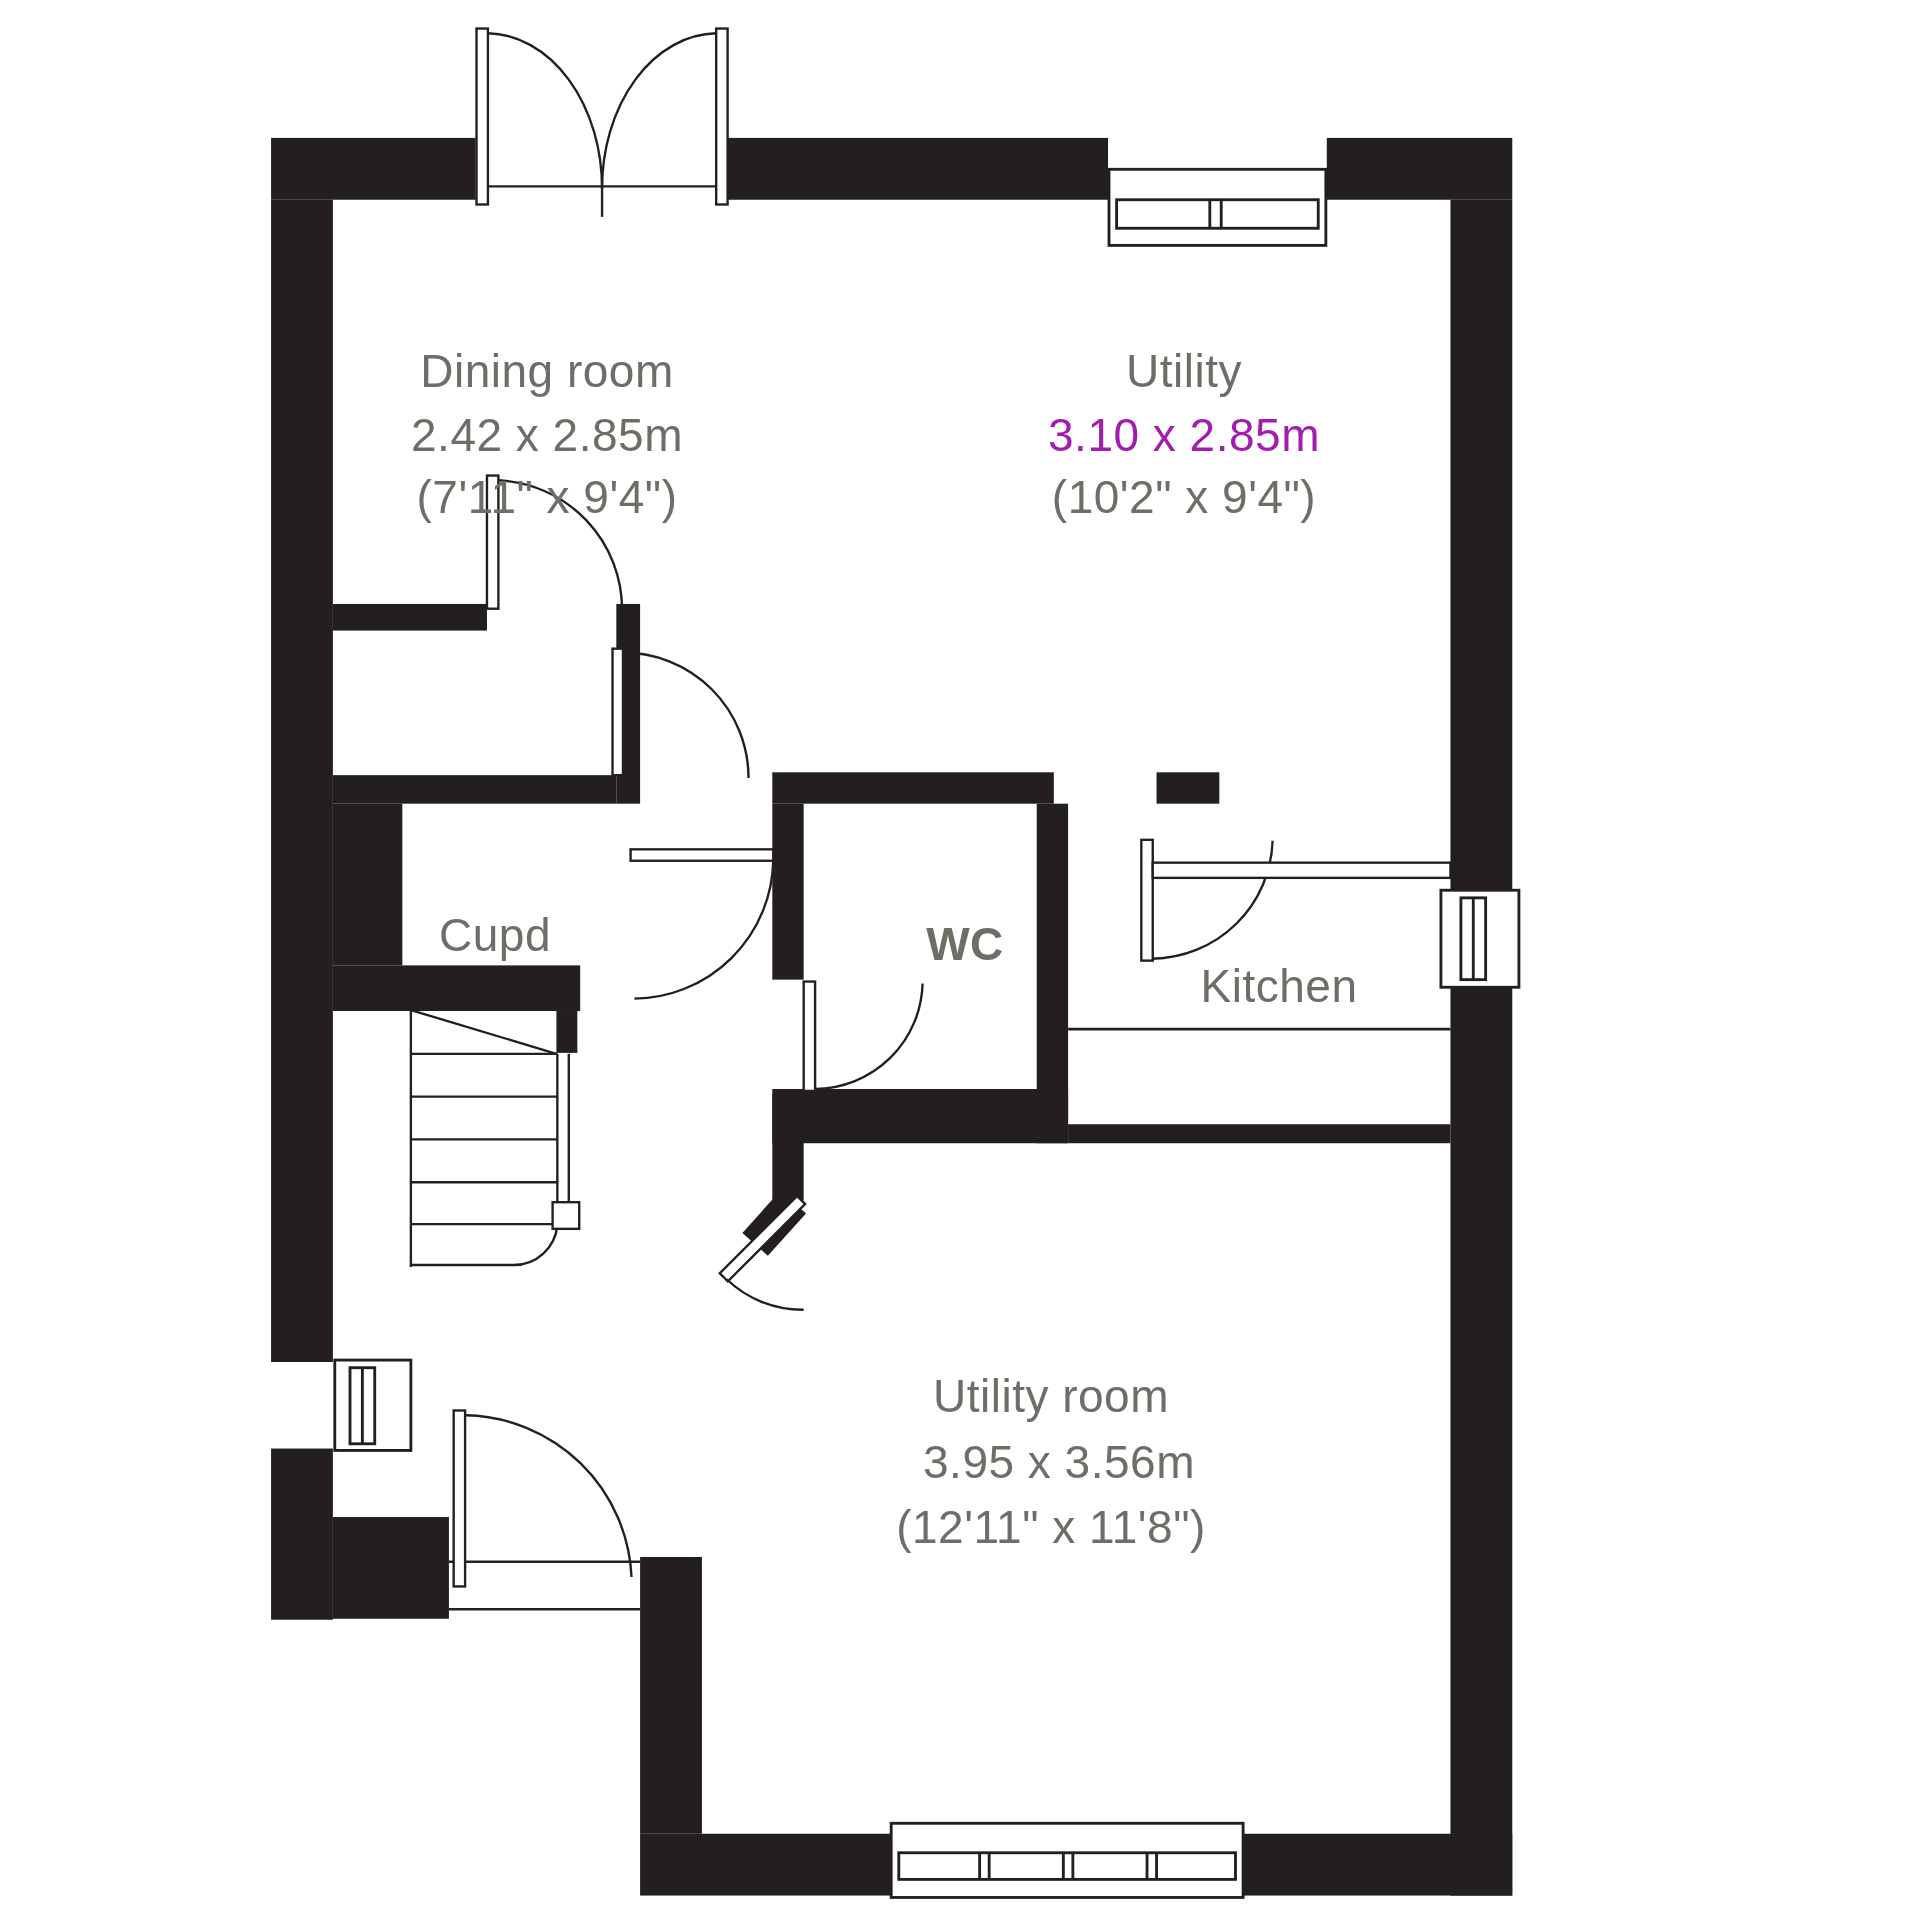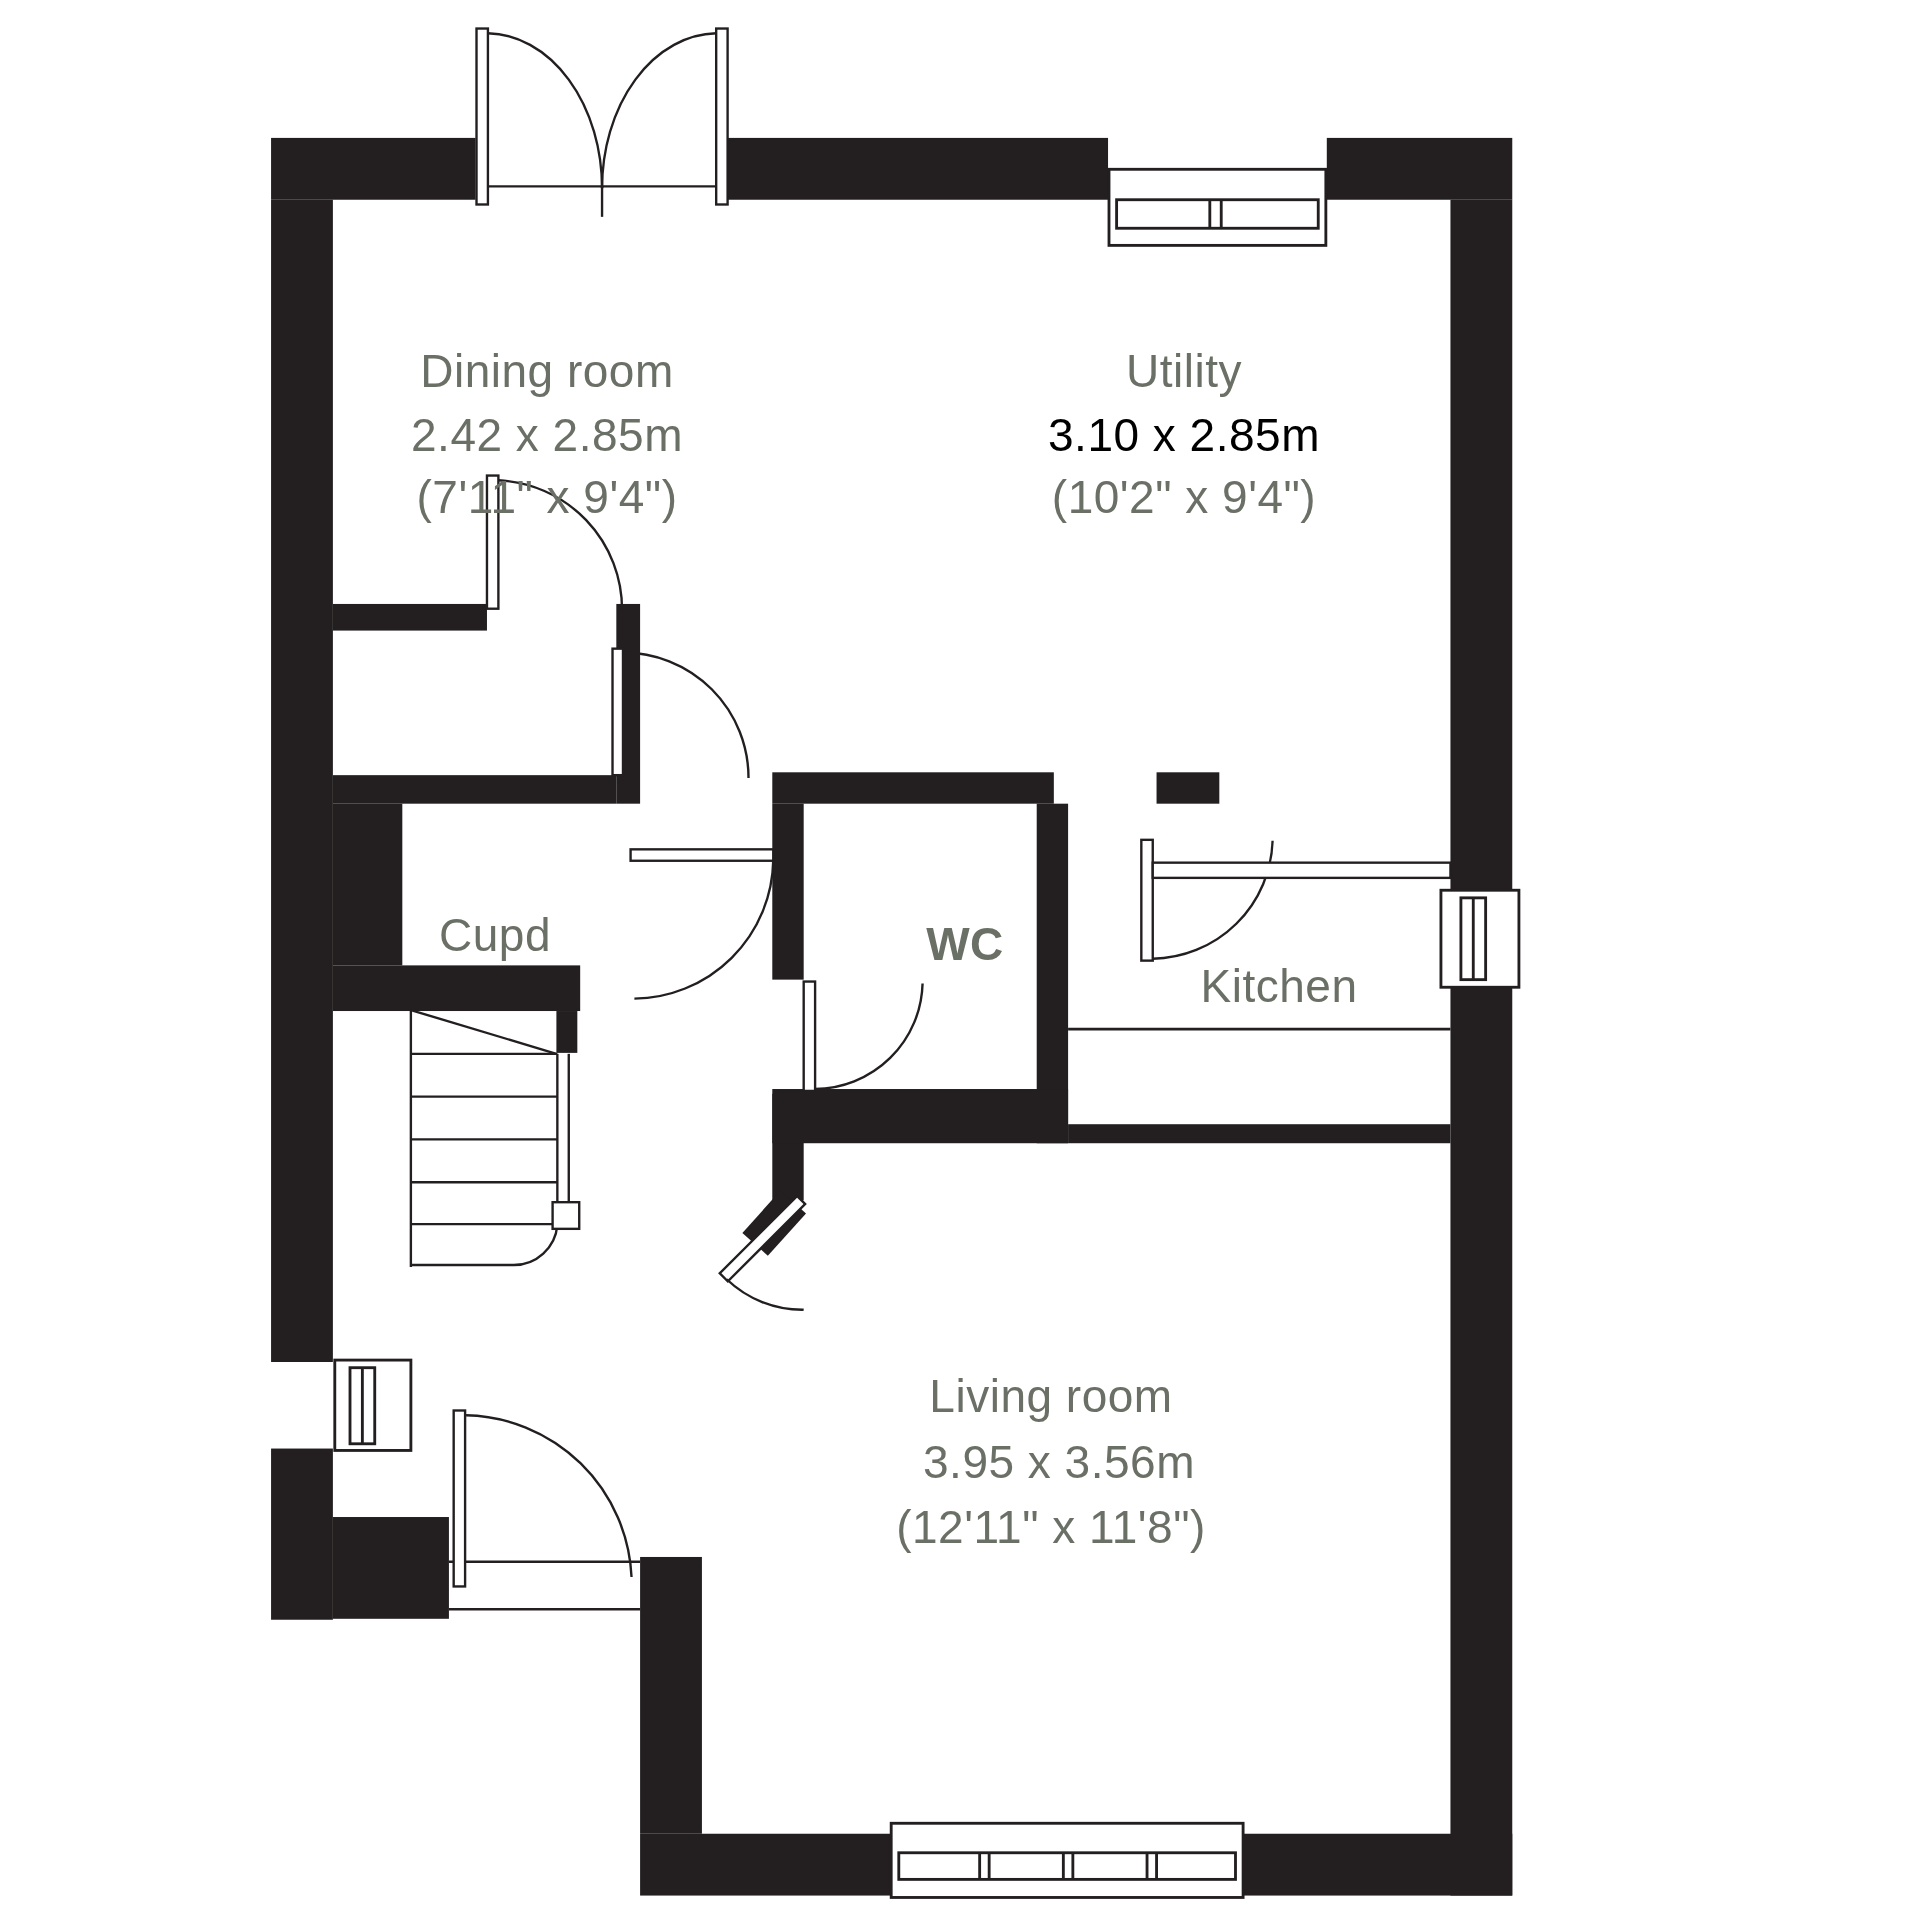--- a/index.html
+++ b/index.html
@@ -173,25 +173,25 @@
       <line x1="598" y1="1108" x2="598" y2="1266"></line>
       <rect x="581" y="1264" width="28" height="28" fill="#ffffff"></rect>
     </g>
   </svg>
 
   <div class="lbl" style="left: 547px; top: 371px; color: rgb(107, 112, 102);">Dining room</div>
   <div class="lbl" style="left: 547px; top: 435px; color: rgb(107, 112, 102);">2.42 x 2.85m</div>
   <div class="lbl" style="left: 547px; top: 497px; color: rgb(107, 112, 102);">(7'11" x 9'4")</div>
 
   <div class="lbl" style="left: 1184px; top: 371px; color: rgb(107, 112, 102);">Utility</div>
-  <div class="lbl" style="left: 1184px; top: 435px; color: #000000;">3.10 x 2.85m</div>
+  <div class="lbl" style="left: 1184px; top: 435px; color: #a21caf;">3.10 x 2.85m</div>
   <div class="lbl" style="left: 1184px; top: 497px; color: rgb(107, 112, 102);">(10'2" x 9'4")</div>
 
   <div class="lbl" style="left: 495px; top: 899px; color: rgb(107, 112, 102); margin-top: 36px;">Cupd</div>
   <div class="lbl" style="left: 965px; top: 944px; color: rgb(107, 112, 102); font-weight: bold;">WC</div>
   <div class="lbl" style="left: 1279px; top: 986px; color: rgb(107, 112, 102);">Kitchen</div>
 
-  <div class="lbl" style="left: 1051px; top: 1396px; color: rgb(107, 112, 102);">Living room</div>
+  <div class="lbl" style="left: 1051px; top: 1396px; color: rgb(107, 112, 102);">Utility room</div>
   <div class="lbl" style="left: 1051px; top: 1462px; color: rgb(107, 112, 102); margin-left: 8px;">3.95 x 3.56m</div>
   <div class="lbl" style="left: 1051px; top: 1527px; color: rgb(107, 112, 102);">(12'11" x 11'8")</div>
 
 </div>
 
 
 </body></html>

